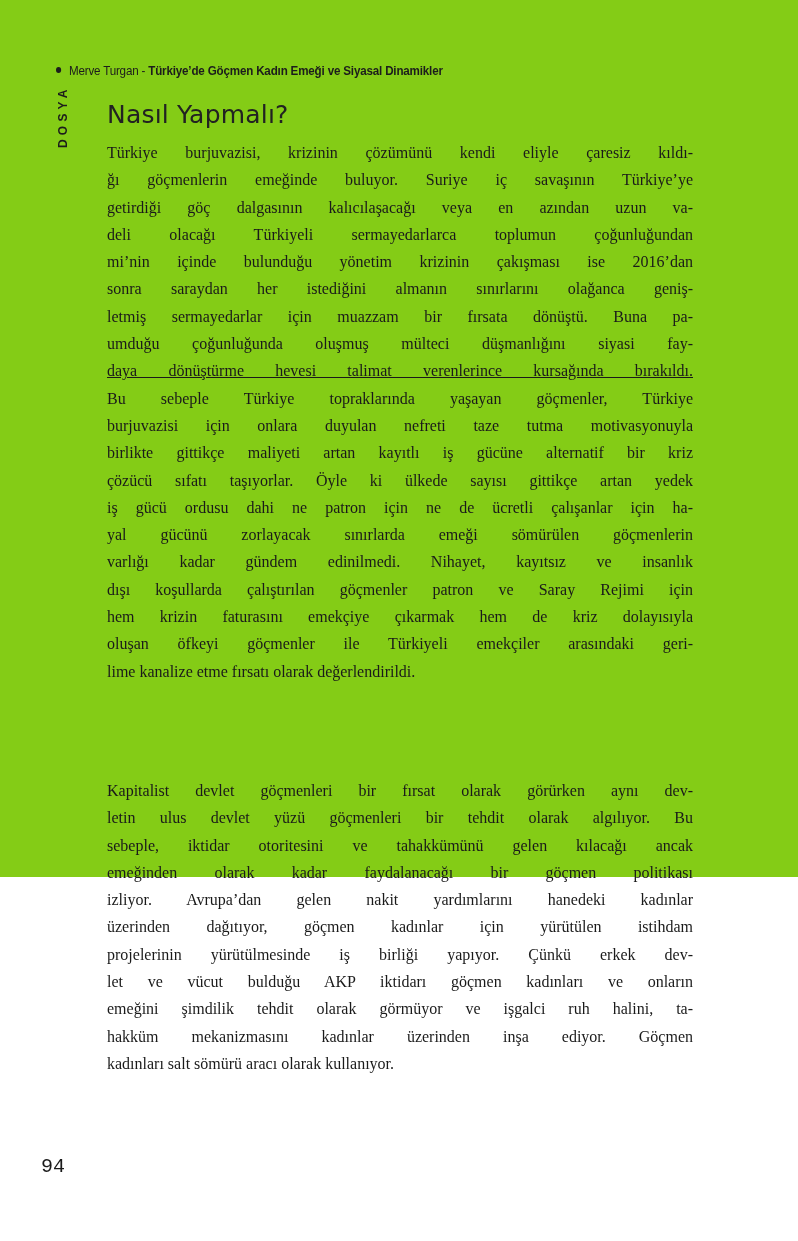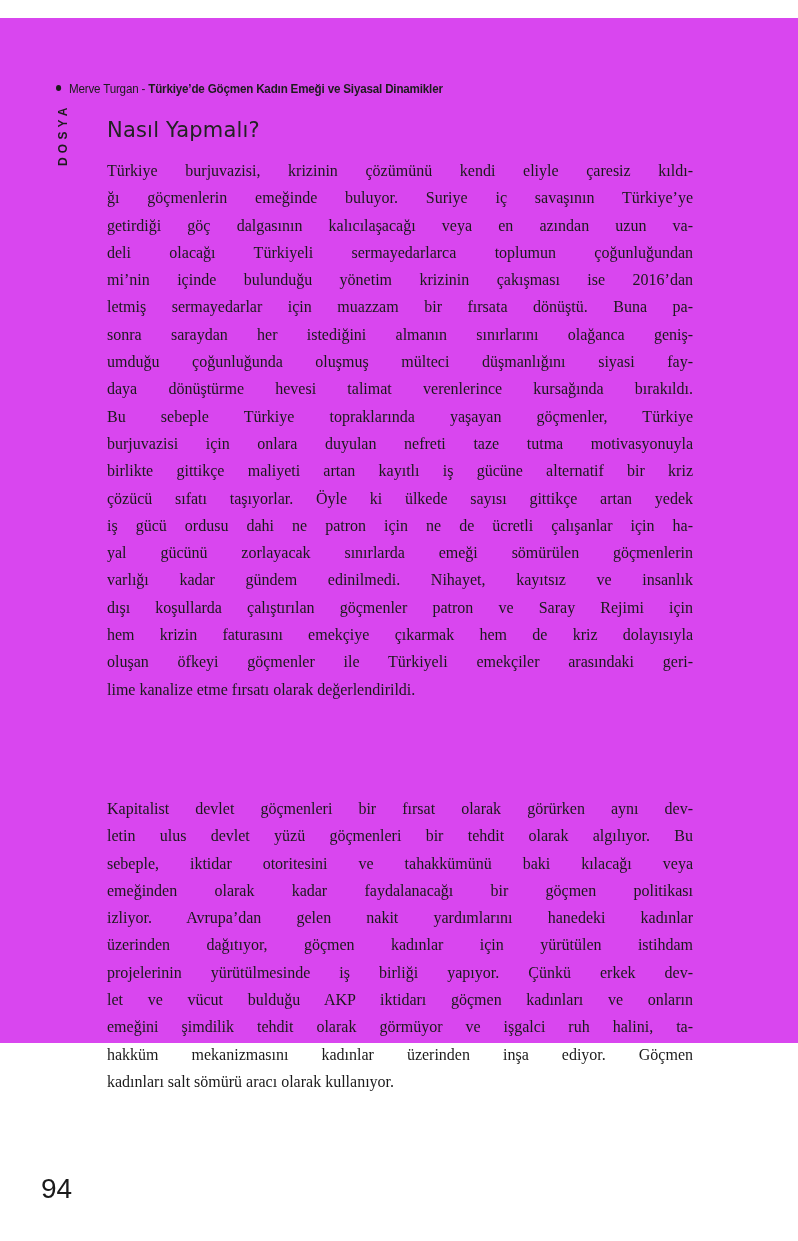--- a/index.html
+++ b/index.html
@@ -1,49 +1,49 @@
 <!DOCTYPE html>
 <html><head>
   <meta charset="utf-8">
   <style>
     html, body { margin: 0; padding: 0; background: #ffffff; }
     body { width: 798px; height: 1241px; position: relative; overflow: hidden; }
-    .page { position: absolute; left: 0; top: 18px; width: 798px; height: 1025px; background: #d946ef; }
+    .page { position: absolute; left: 0; top: 0; width: 798px; height: 877px; background: #84cc16; }
     .running-head {
       position: absolute; left: 56px; top: 63px;
       font-family: "Liberation Sans", sans-serif; font-size: 13.5px; color: #1c1c1c;
       white-space: nowrap; transform: scaleX(0.86); transform-origin: left center;
       letter-spacing: -0.2px;
     }
     .running-head .bullet { display: inline-block; width: 6px; height: 6px; border-radius: 50%; background: #1c1c1c; margin-right: 9px; vertical-align: middle; position: relative; top: -1px; }
     .running-head .author { font-weight: normal; }
     .running-head .title { font-weight: bold; }
     .section-tag {
       position: absolute; left: 56px; top: 148px;
       transform: rotate(-90deg); transform-origin: left top;
       font-family: "Liberation Sans", sans-serif; font-weight: bold; font-size: 12px;
       letter-spacing: 4.2px; color: #1c1c1c; white-space: nowrap;
     }
     .heading {
       position: absolute; left: 107px; top: 100px;
-      font-family: "DejaVu Sans", sans-serif; font-size: 21px; color: #222; margin: 0; font-weight: normal;
+      font-family: "DejaVu Sans", sans-serif; font-size: 25px; color: #222; margin: 0; font-weight: normal;
       letter-spacing: 0.2px;
     }
     .body-text {
       position: absolute; left: 107px; width: 586px;
       font-family: "Liberation Serif", serif; font-size: 16px; line-height: 27.3px; color: #1a1a1a;
       text-align: justify; margin: 0;
     }
     .body-text .line { display: block; white-space: nowrap; text-align: justify; text-align-last: justify; }
     .body-text .line.last { text-align-last: left; }
     .p1 { top: 139px; }
     .p2 { top: 777px; }
     .page-number {
       position: absolute; left: 41px; top: 1155px;
-      font-family: Liberation Sans, sans-serif; font-size: 28px; color: #1a1a1a;
+      font-family: Liberation Mono, monospace; font-size: 20px; color: #1a1a1a;
     }
   </style>
 </head>
 <body>
 
 <div class="page">
 
   <div class="running-head">
     <span class="bullet"></span><span class="author">Merve Turgan</span><span class="sep"> - </span><span class="title">Türkiye’de Göçmen Kadın Emeği ve Siyasal Dinamikler</span>
   </div>
@@ -51,41 +51,41 @@
   <div class="section-tag">DOSYA</div>
 
   <h2 class="heading">Nasıl Yapmalı?</h2>
 
   <div class="body-text p1">
     <span class="line" style="display: block; word-spacing: 6.71429px;">Türkiye burjuvazisi, krizinin çözümünü kendi eliyle çaresiz kıldı-</span>
     <span class="line" style="display: block; word-spacing: 7px;">ğı göçmenlerin emeğinde buluyor. Suriye iç savaşının Türkiye’ye</span>
     <span class="line" style="display: block; word-spacing: 7.75px;">getirdiği göç dalgasının kalıcılaşacağı veya en azından uzun va-</span>
     <span class="line" style="display: block; word-spacing: 11px;">deli olacağı Türkiyeli sermayedarlarca toplumun çoğunluğundan</span>
     <span class="line" style="display: block; word-spacing: 6.57143px;">mi’nin içinde bulunduğu yönetim krizinin çakışması ise 2016’dan</span>
+    <span class="line" style="display: block; word-spacing: 8.85714px;">sonra saraydan her istediğini almanın sınırlarını olağanca geniş-</span>
     <span class="line" style="display: block; word-spacing: 7px;">letmiş sermayedarlar için muazzam bir fırsata dönüştü. Buna pa-</span>
-    <span class="line" style="display: block; word-spacing: 8.85714px;">sonra saraydan her istediğini almanın sınırlarını olağanca geniş-</span>
     <span class="line" style="display: block; word-spacing: 9.16667px;">umduğu çoğunluğunda oluşmuş mülteci düşmanlığını siyasi fay-</span>
-    <span class="line" style="display: block; word-spacing: 7.5px;">daya dönüştürme hevesi talimat verenlerince kursağında bırakıldı.</span>
+    <span class="line" style="display: block; word-spacing: 7.5px; text-decoration: underline;">daya dönüştürme hevesi talimat verenlerince kursağında bırakıldı.</span>
     <span class="line" style="display: block; word-spacing: 12.5px;">Bu sebeple Türkiye topraklarında yaşayan göçmenler, Türkiye</span>
     <span class="line" style="display: block; word-spacing: 6.71429px;">burjuvazisi için onlara duyulan nefreti taze tutma motivasyonuyla</span>
     <span class="line" style="display: block; word-spacing: 6.33333px;">birlikte gittikçe maliyeti artan kayıtlı iş gücüne alternatif bir kriz</span>
     <span class="line" style="display: block; word-spacing: 5.66667px;">çözücü sıfatı taşıyorlar. Öyle ki ülkede sayısı gittikçe artan yedek</span>
     <span class="line" style="display: block; word-spacing: 4.25px;">iş gücü ordusu dahi ne patron için ne de ücretli çalışanlar için ha-</span>
     <span class="line" style="display: block; word-spacing: 10.8333px;">yal gücünü zorlayacak sınırlarda emeği sömürülen göçmenlerin</span>
     <span class="line" style="display: block; word-spacing: 10.5714px;">varlığı kadar gündem edinilmedi. Nihayet, kayıtsız ve insanlık</span>
     <span class="line" style="display: block; word-spacing: 6.5px;">dışı koşullarda çalıştırılan göçmenler patron ve Saray Rejimi için</span>
     <span class="line" style="display: block; word-spacing: 6.625px;">hem krizin faturasını emekçiye çıkarmak hem de kriz dolayısıyla</span>
     <span class="line" style="display: block; word-spacing: 8.28571px;">oluşan öfkeyi göçmenler ile Türkiyeli emekçiler arasındaki geri-</span>
     <span class="line last" style="display: block;">lime kanalize etme fırsatı olarak değerlendirildi.</span>
   </div>
 
   <div class="body-text p2">
     <span class="line" style="display: block; word-spacing: 7.625px;">Kapitalist devlet göçmenleri bir fırsat olarak görürken aynı dev-</span>
     <span class="line" style="display: block; word-spacing: 7.66667px;">letin ulus devlet yüzü göçmenleri bir tehdit olarak algılıyor. Bu</span>
-    <span class="line" style="display: block; word-spacing: 9.71429px;">sebeple, iktidar otoritesini ve tahakkümünü baki kılacağı veya</span>
+    <span class="line" style="display: block; word-spacing: 9.71429px;">sebeple, iktidar otoritesini ve tahakkümünü gelen kılacağı ancak</span>
     <span class="line" style="display: block; word-spacing: 14px;">emeğinden olarak kadar faydalanacağı bir göçmen politikası</span>
     <span class="line" style="display: block; word-spacing: 12.5px;">izliyor. Avrupa’dan gelen nakit yardımlarını hanedeki kadınlar</span>
     <span class="line" style="display: block; word-spacing: 14px;">üzerinden dağıtıyor, göçmen kadınlar için yürütülen istihdam</span>
     <span class="line" style="display: block; word-spacing: 8.57143px;">projelerinin yürütülmesinde iş birliği yapıyor. Çünkü erkek dev-</span>
     <span class="line" style="display: block; word-spacing: 8.22222px;">let ve vücut bulduğu AKP iktidarı göçmen kadınları ve onların</span>
     <span class="line" style="display: block; word-spacing: 6px;">emeğini şimdilik tehdit olarak görmüyor ve işgalci ruh halini, ta-</span>
     <span class="line" style="display: block; word-spacing: 9.66667px;">hakküm mekanizmasını kadınlar üzerinden inşa ediyor. Göçmen</span>
     <span class="line last" style="display: block;">kadınları salt sömürü aracı olarak kullanıyor.</span>
   </div>
 

